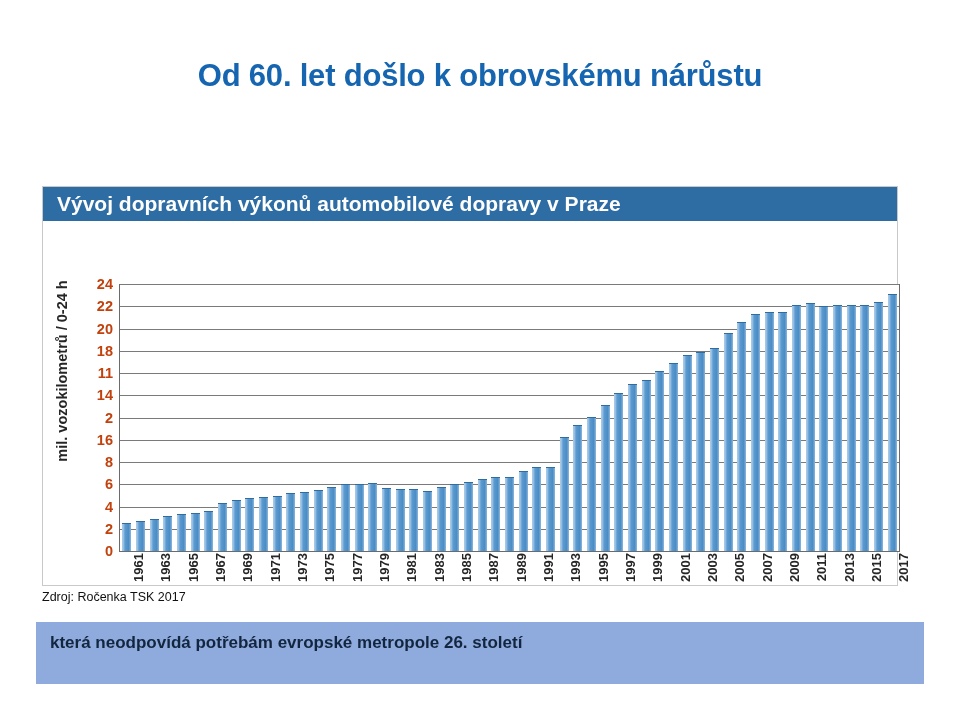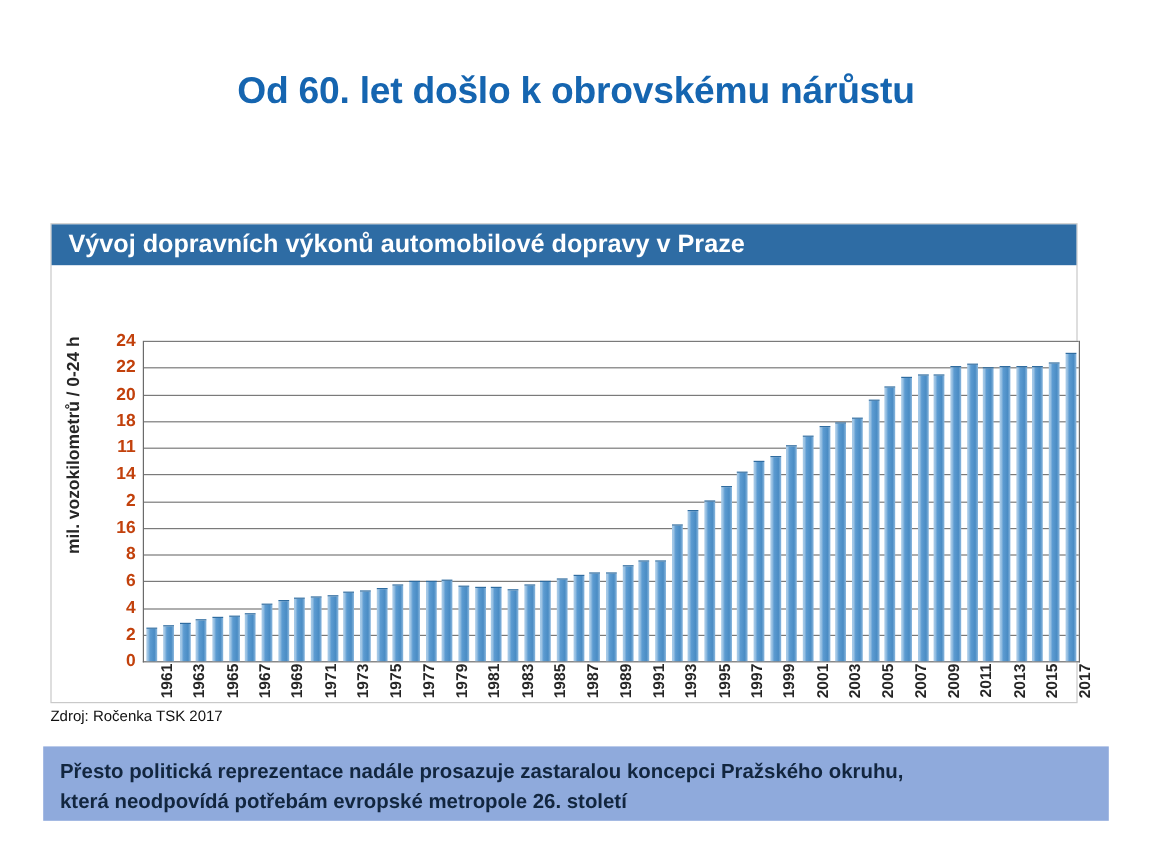--- a/index.html
+++ b/index.html
@@ -297,15 +297,14 @@
         <div class="xl" style="left: 722.5px;">2013</div>
         <div class="xl" style="left: 749.833px;">2015</div>
         <div class="xl" style="left: 777.167px;">2017</div>
       </div>
   </div>
 </div>
 
 <div id="source-note">Zdroj: Ročenka TSK 2017</div>
 
 <div id="bottom-banner">
-  <div class="bline">Přesto politická reprezentace nadále prosazuje zastaralou koncepci Pražského okruhu,</div>
   <div class="bline">která neodpovídá potřebám evropské metropole 26. století</div>
 </div>
 
 </body></html>

